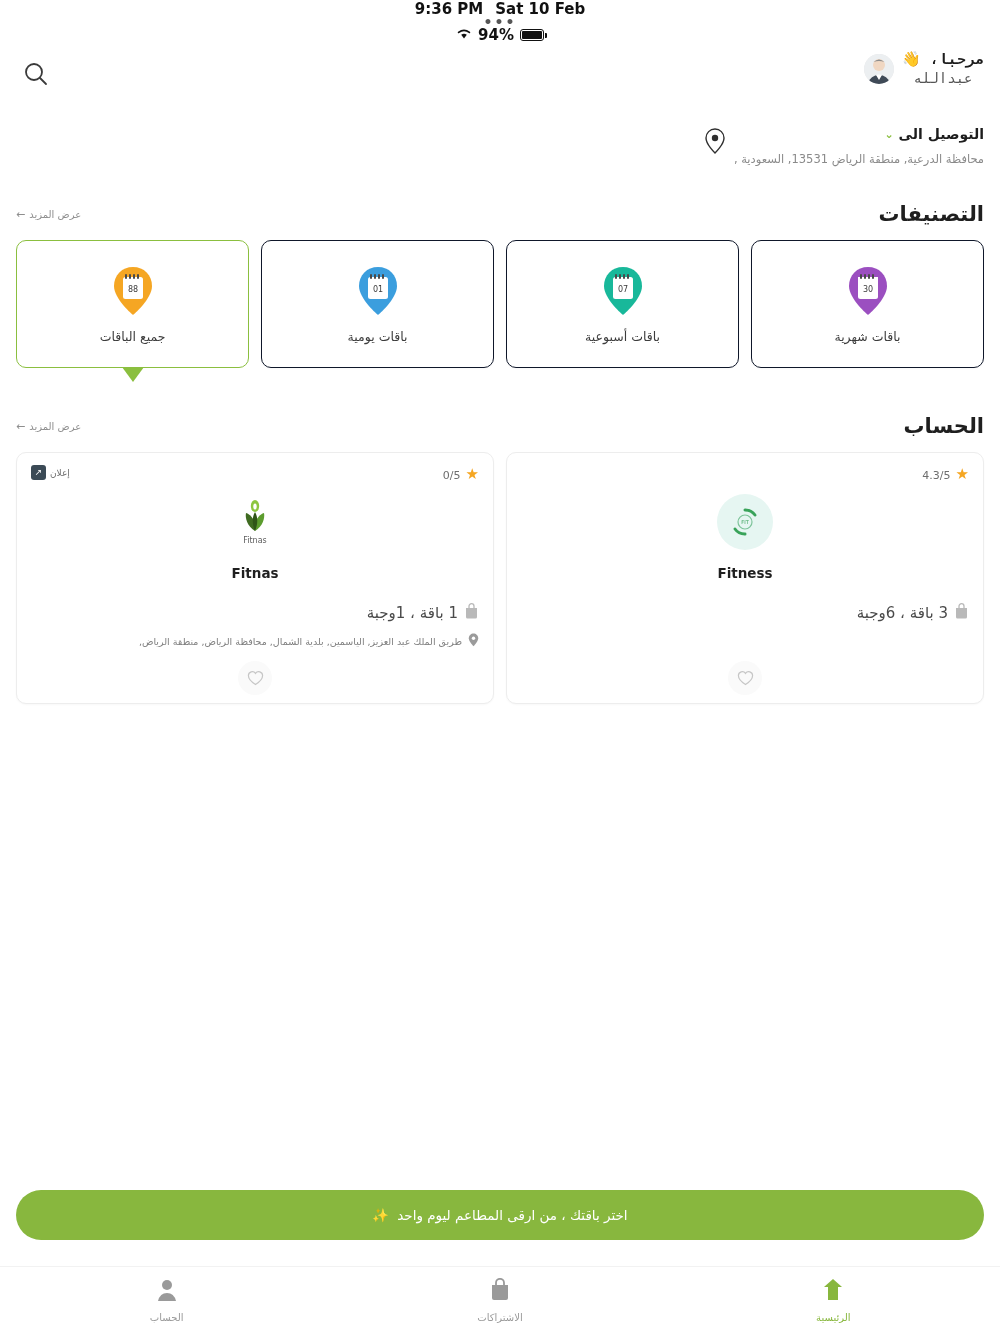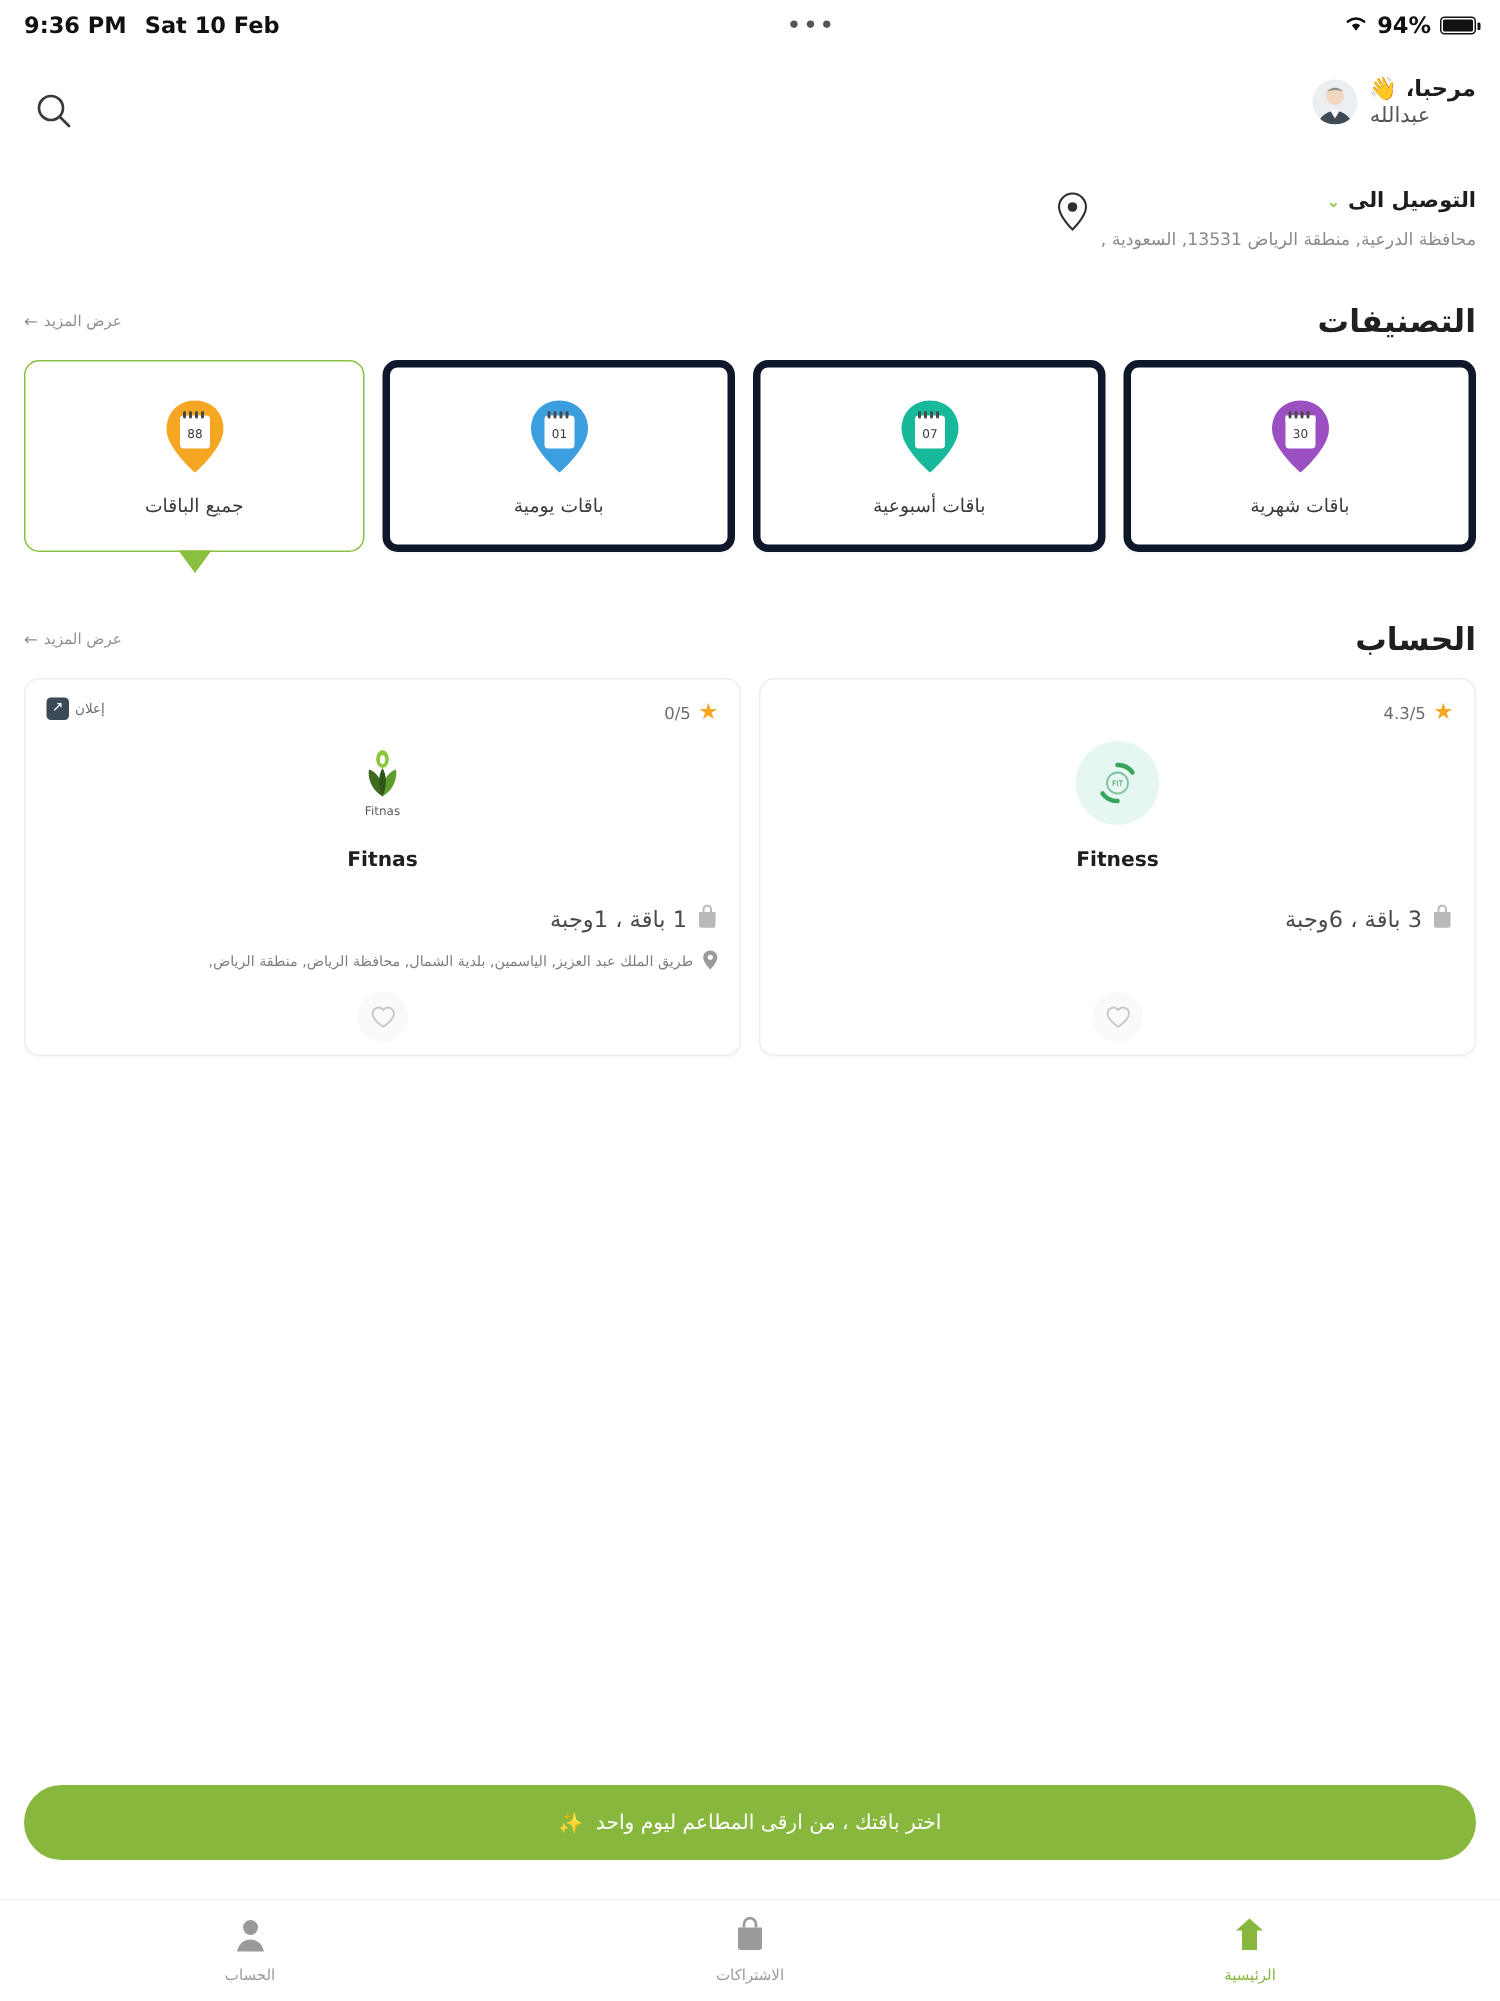--- a/index.html
+++ b/index.html
@@ -9,22 +9,22 @@
     background: #ffffff;
     font-family: "DejaVu Sans", "Liberation Sans", sans-serif;
     color: #2b2b2b;
     overflow: hidden;
   }
   .screen { position: relative; width: 1000px; height: 1334px; background:#fff; }
 
   
   .statusbar {
     height: 34px; display: flex; align-items: center;
-    padding: 0 16px; direction: ltr;
-    font-size: 15px; font-weight: bold; color: #111;
+    padding: 0 4px; direction: ltr;
+    font-size: 15px; font-weight: bold; color: #111; flex-direction: column;
   }
   .sb-left { display:flex; align-items:center; gap:12px; }
   .sb-center { flex:1; display:flex; justify-content:center; }
   .sb-right { display:flex; align-items:center; gap:6px; }
   .dots { letter-spacing: 2px; color:#555; font-size: 14px; line-height: 8px;}
   .battery {
     width: 24px; height: 12px; border:1.5px solid #111; border-radius:3px;
     position: relative; display:inline-block; background:#111;
     background-clip: content-box; padding:1px;
   }
@@ -37,21 +37,21 @@
   
   .header { position: relative; height: 86px; }
   .search-btn {
     position:absolute; left:14px; top:18px; width:44px; height:44px;
     display:flex; align-items:center; justify-content:center; cursor:pointer;
   }
   .greet-wrap {
     position:absolute; right:16px; top:16px;
     display:flex; align-items:center; gap:8px; direction: rtl;
   }
-  .greet-texts { text-align:left; }
+  .greet-texts { text-align:center;font-family:Liberation Mono, monospace; }
   .greet-line1 { font-size:15px; font-weight:bold; color:#1d1d1d; white-space:nowrap; }
   .greet-line2 { font-size:14px; color:#555; margin-top:1px; }
   .avatar {
     width:30px; height:30px; border-radius:50%; overflow:hidden;
     background:#e8e8ea; flex:0 0 auto; position:relative;
   }
 
   
   .delivery {
     position:relative; padding: 6px 16px 0 16px; direction: rtl;
@@ -74,21 +74,21 @@
   .section-title { font-size:21px; font-weight:bold; color:#1f1f1f; }
   .more-link {
     font-size:10px; color:#8e8e8e; display:flex; align-items:center; gap:4px;
     cursor:pointer; direction:rtl;
   }
   .more-arrow { font-size:11px; color:#8e8e8e; }
 
   
   .cats { display:flex; gap:12px; padding: 14px 16px 0 16px; direction: rtl; }
   .cat-card {
-    flex:1 1 0; height:128px; background:#fff; border:5px solid #0f172a;
+    flex:1 1 0; height:128px; background:#fff; border:1px solid #0f172a;
     border-radius:10px; display:flex; flex-direction:column; align-items:center;
     justify-content:center; gap:12px; cursor:pointer; position:relative;
     box-shadow: 0 1px 2px rgba(0,0,0,0.03);
   }
   .cat-card.selected { border:1.6px solid #8bbf3f; box-shadow:none; }
   .cat-card.selected::after {
     content:""; position:absolute; bottom:-15px; left:50%; transform:translateX(-50%);
     border-left:11px solid transparent; border-right:11px solid transparent;
     border-top:15px solid #8bbf3f;
   }

